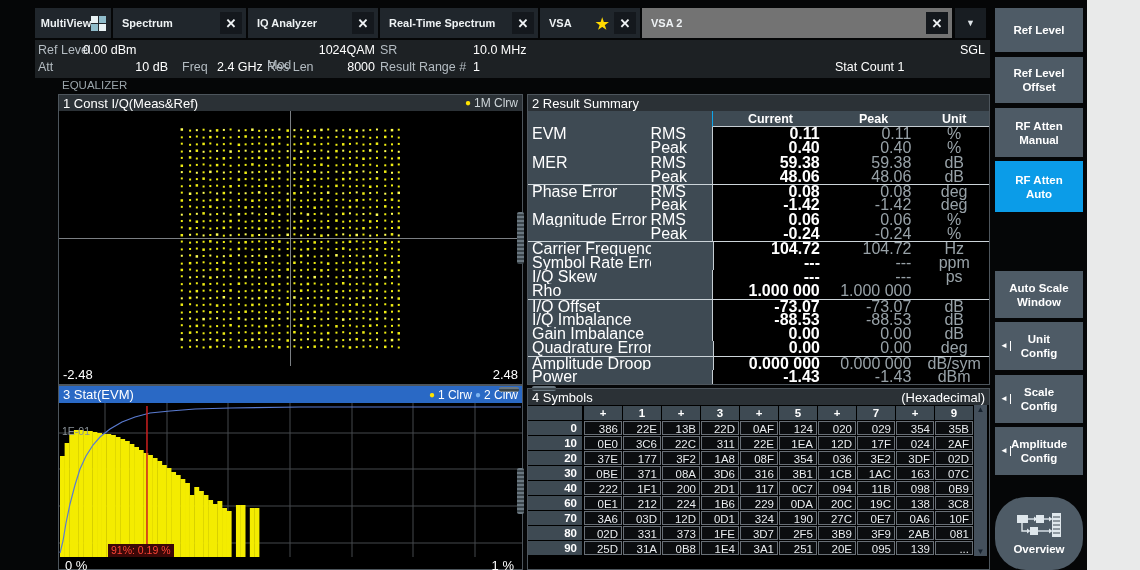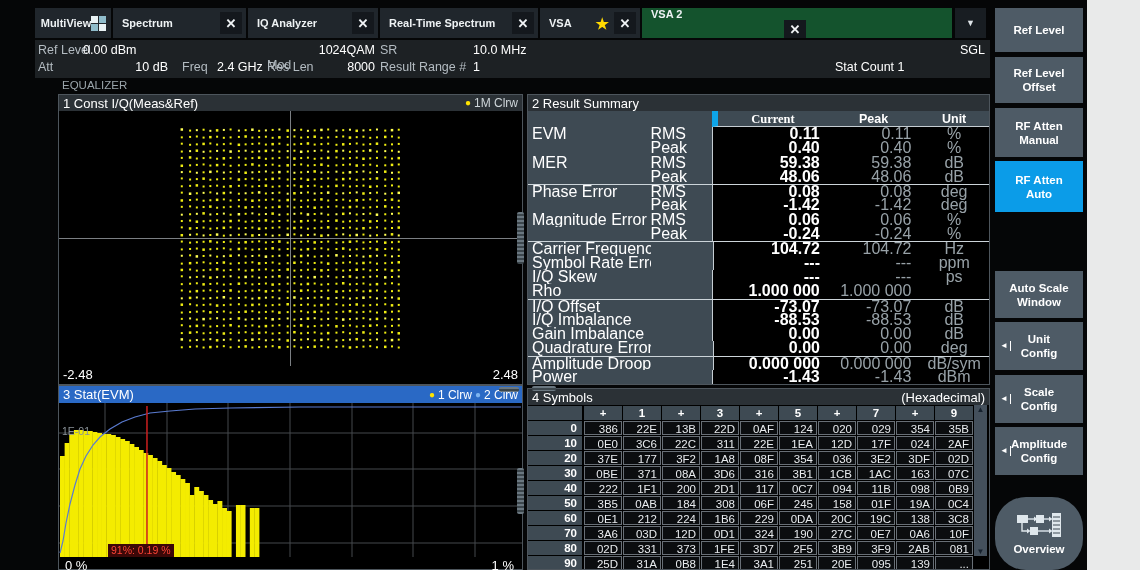--- a/index.html
+++ b/index.html
@@ -2,21 +2,21 @@
 <html><head>
 <meta charset="utf-8">
 <style>
   html,body{margin:0;padding:0;background:#222;}
   .screen{position:relative;width:1140px;height:570px;background:#050607;overflow:hidden;
           font-family:"Liberation Sans",sans-serif;-webkit-font-smoothing:antialiased;}
   .abs{position:absolute;}
   
   .tab{position:absolute;top:8px;height:30px;background:#20262c;display:flex;align-items:center;
        color:#eef2f4;font-size:11px;font-weight:bold;cursor:default;justify-content:center;}
-  .tab.active{background:#14532d;flex-direction:column;}
+  .tab.active{background:#737373;}
   .tab .tlabel{margin-left:9px;margin-right:auto;white-space:nowrap;}
   .tclose{width:22px;height:22px;background:#14181d;color:#f0f3f5;font-size:13px;font-weight:bold;
           display:flex;align-items:center;justify-content:center;margin-right:4px;}
   .tstar{color:#ffd900;font-size:15px;margin-right:5px;line-height:1;}
   .gicon{display:grid;grid-template-columns:7px 7px;grid-template-rows:7px 7px;gap:1px;margin-right:8px;}
   .gicon span{display:block;}
   .tab-dd{position:absolute;left:955px;top:8px;width:31px;height:30px;background:#181d22;color:#dfe5e9;
           font-size:9px;display:flex;align-items:center;justify-content:center;}
   
   .settings{position:absolute;left:35px;top:40px;width:955px;height:38px;background:#1d2124;font-size:12.5px;}
@@ -31,21 +31,21 @@
   .ptitle{white-space:nowrap;}
   .legend{margin-left:auto;display:flex;align-items:center;font-size:12px;color:#cfd6da;gap:3px;}
   .phead.blue .legend{color:#fff;}
   .dot{font-size:10px;line-height:1;}
   .dot.y{color:#ffe400;} .dot.b{color:#7db4f0;}
   .plot{position:relative;background:#000;overflow:hidden;}
   .pfoot{position:relative;color:#fff;font-size:13px;}
   
   .rhdr{display:flex;height:16px;background:#3e4a53;color:#fff;font-size:12.5px;font-weight:bold;}
   .rhdr .hspace{width:185px;}
-  .rhdr .hcur{width:116px;border-left:6px solid #0ea5e9;border-bottom:1px solid #c5cdd2;text-align:center;line-height:16px;box-sizing:border-box;font-family:Liberation Serif, serif;}
+  .rhdr .hcur{width:116px;border-left:1px solid #0ea5e9;border-bottom:1px solid #c5cdd2;text-align:center;line-height:16px;box-sizing:border-box;}
   .rhdr .hpk{width:92px;border-bottom:1px solid #c5cdd2;text-align:center;line-height:16px;box-sizing:border-box;}
   .rhdr .hunit{width:70px;border-bottom:1px solid #c5cdd2;text-align:center;line-height:16px;box-sizing:border-box;}
   .rrow{display:flex;height:14.3px;font-size:16px;line-height:14.3px;box-sizing:border-box;}
   .rrow.sep{border-top:1px solid #ccd4d9;}
   .rname{width:123px;background:#3e4a53;color:#fff;padding-left:4px;white-space:nowrap;overflow:visible;box-sizing:border-box;}
   .rsub{width:62px;background:#3e4a53;color:#fff;box-sizing:border-box;}
   .rcur{width:116px;color:#fff;font-weight:bold;text-align:right;padding-right:8px;border-left:1px solid #c5cdd2;box-sizing:border-box;}
   .rpk{width:92px;color:#98a2a8;text-align:right;padding-right:8px;box-sizing:border-box;}
   .runit{width:70px;color:#98a2a8;text-align:center;box-sizing:border-box;}
   
@@ -1471,33 +1471,20 @@
           <div class="scell sdat">200</div>
           <div class="scell sdat">2D1</div>
           <div class="scell sdat">117</div>
           <div class="scell sdat">0C7</div>
           <div class="scell sdat">094</div>
           <div class="scell sdat">11B</div>
           <div class="scell sdat">098</div>
           <div class="scell sdat">0B9</div>
         </div>
         <div class="srow">
-          <div class="scell slbl">50</div>
-          <div class="scell sdat">3B5</div>
-          <div class="scell sdat">0AB</div>
-          <div class="scell sdat">184</div>
-          <div class="scell sdat">308</div>
-          <div class="scell sdat">06F</div>
-          <div class="scell sdat">245</div>
-          <div class="scell sdat">158</div>
-          <div class="scell sdat">01F</div>
-          <div class="scell sdat">19A</div>
-          <div class="scell sdat">0C4</div>
-        </div>
-        <div class="srow">
           <div class="scell slbl">60</div>
           <div class="scell sdat">0E1</div>
           <div class="scell sdat">212</div>
           <div class="scell sdat">224</div>
           <div class="scell sdat">1B6</div>
           <div class="scell sdat">229</div>
           <div class="scell sdat">0DA</div>
           <div class="scell sdat">20C</div>
           <div class="scell sdat">19C</div>
           <div class="scell sdat">138</div>

